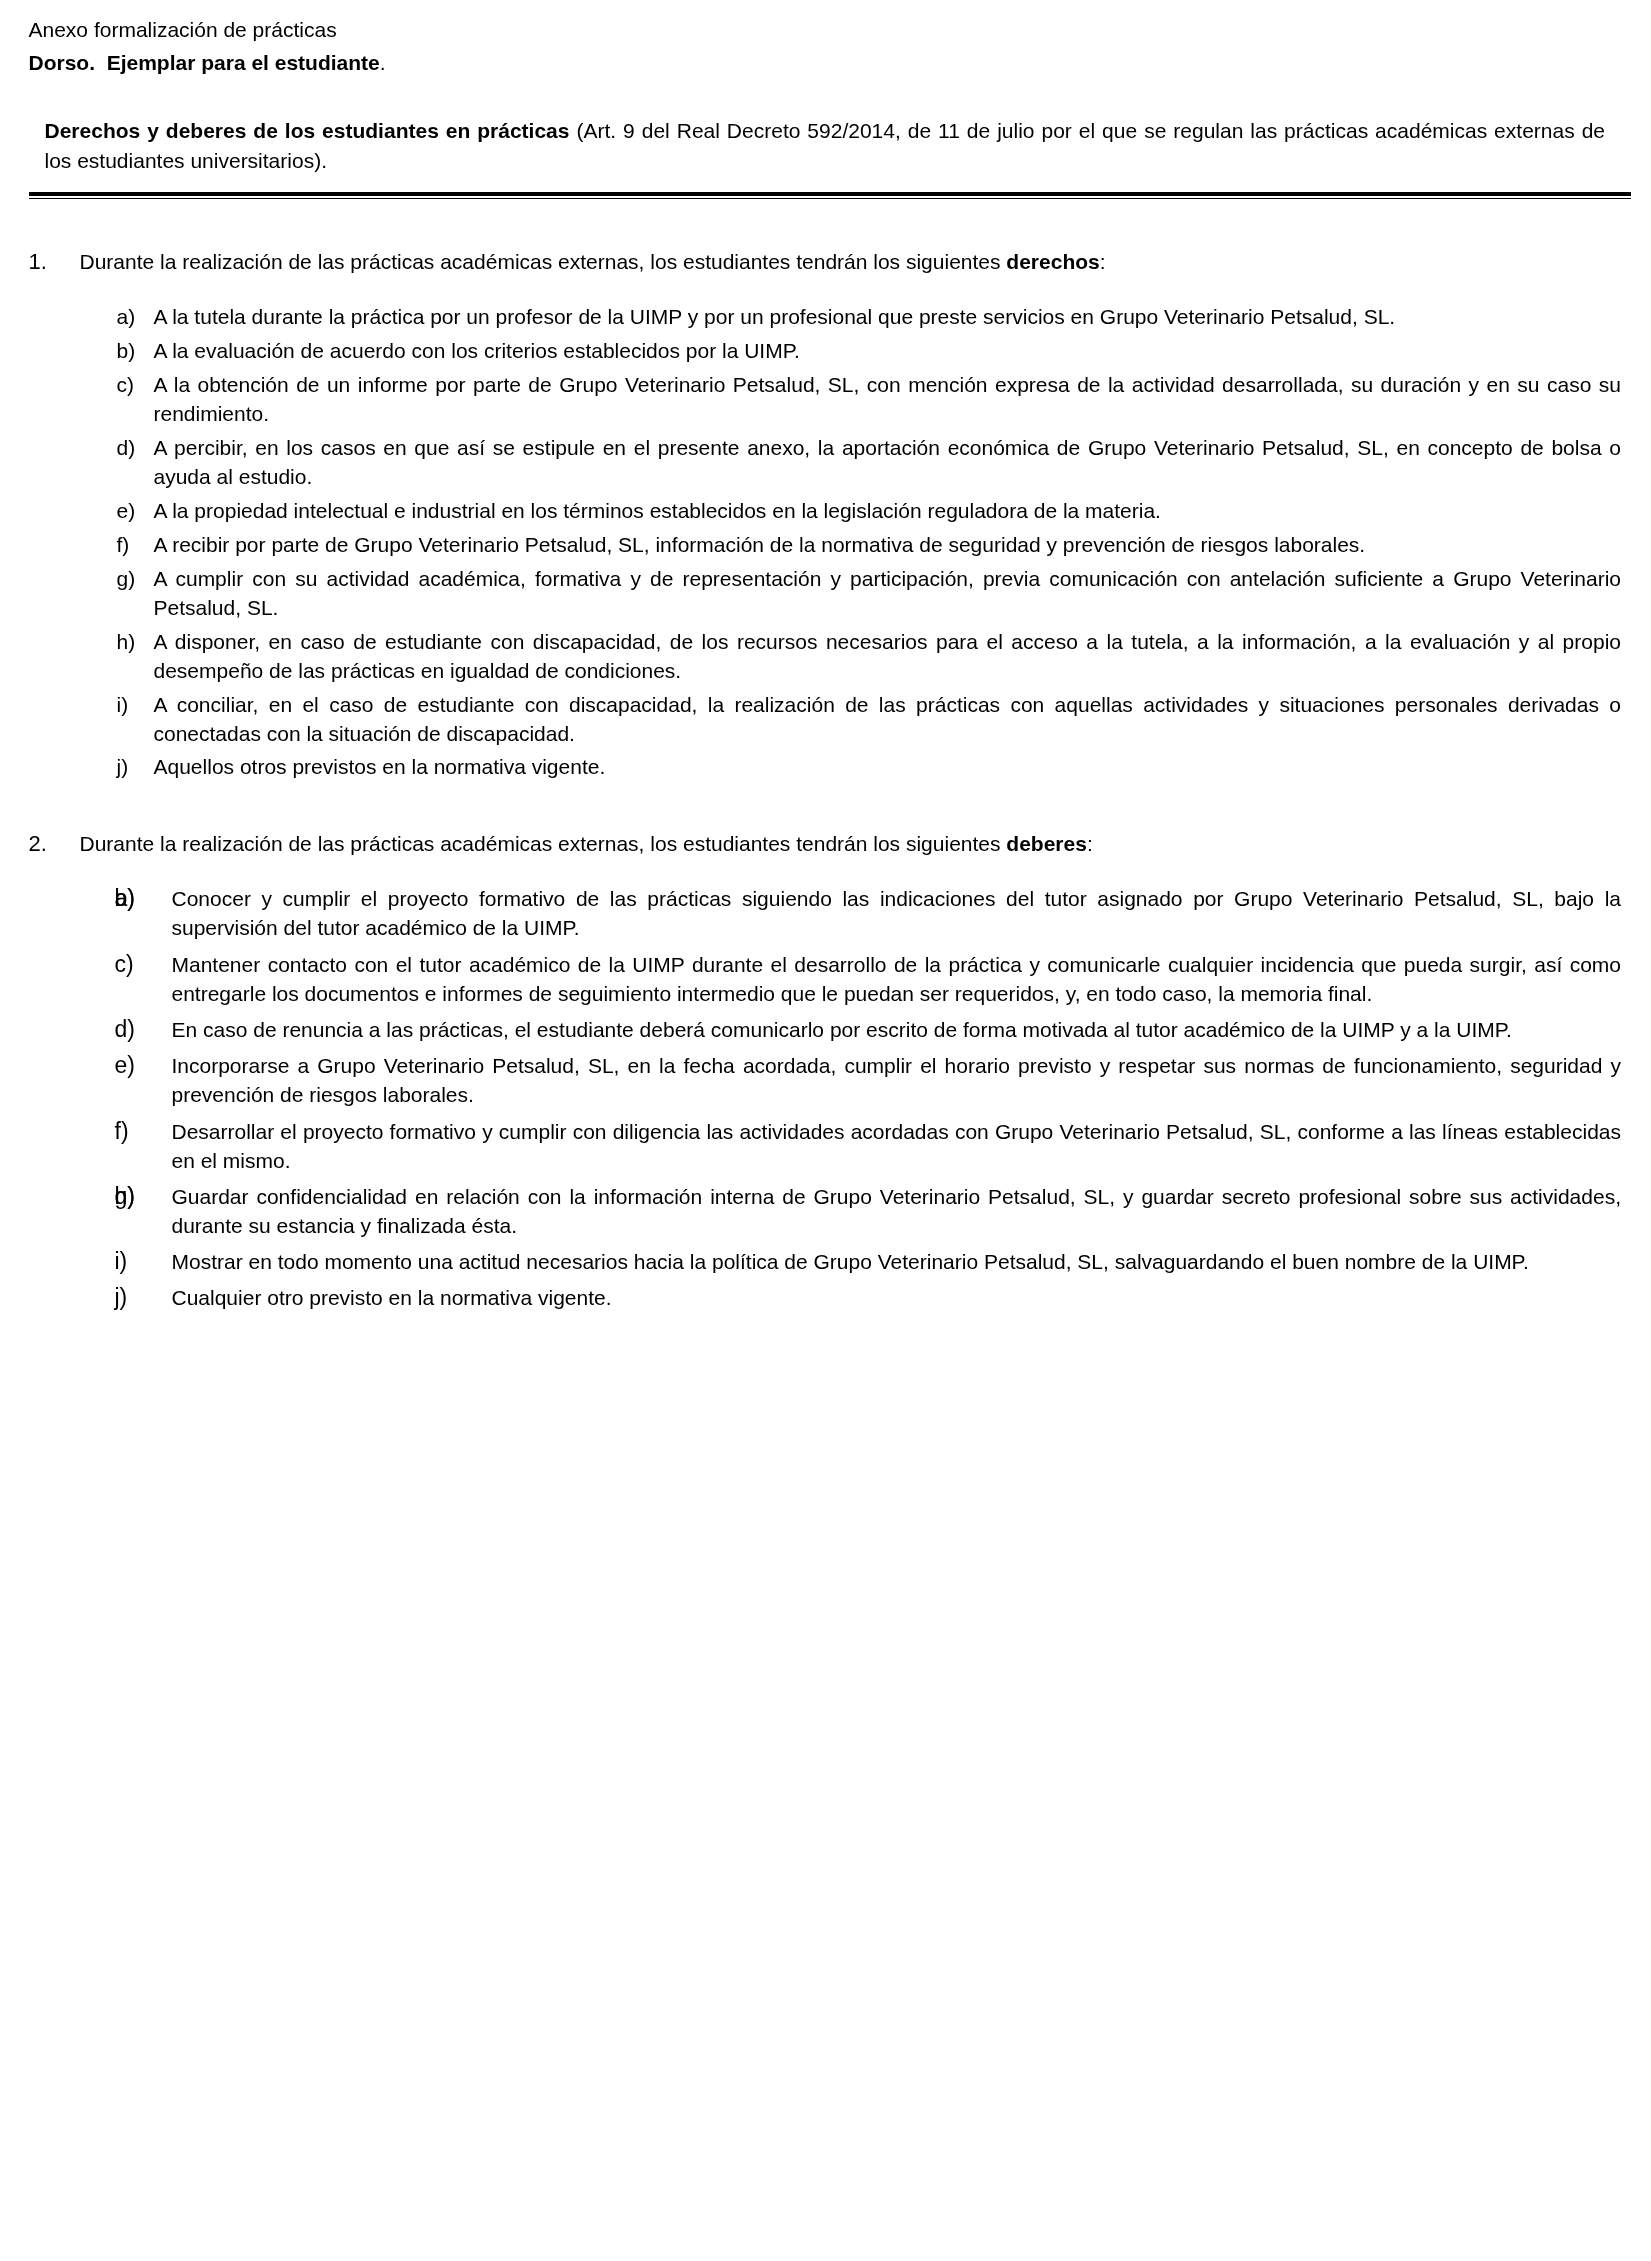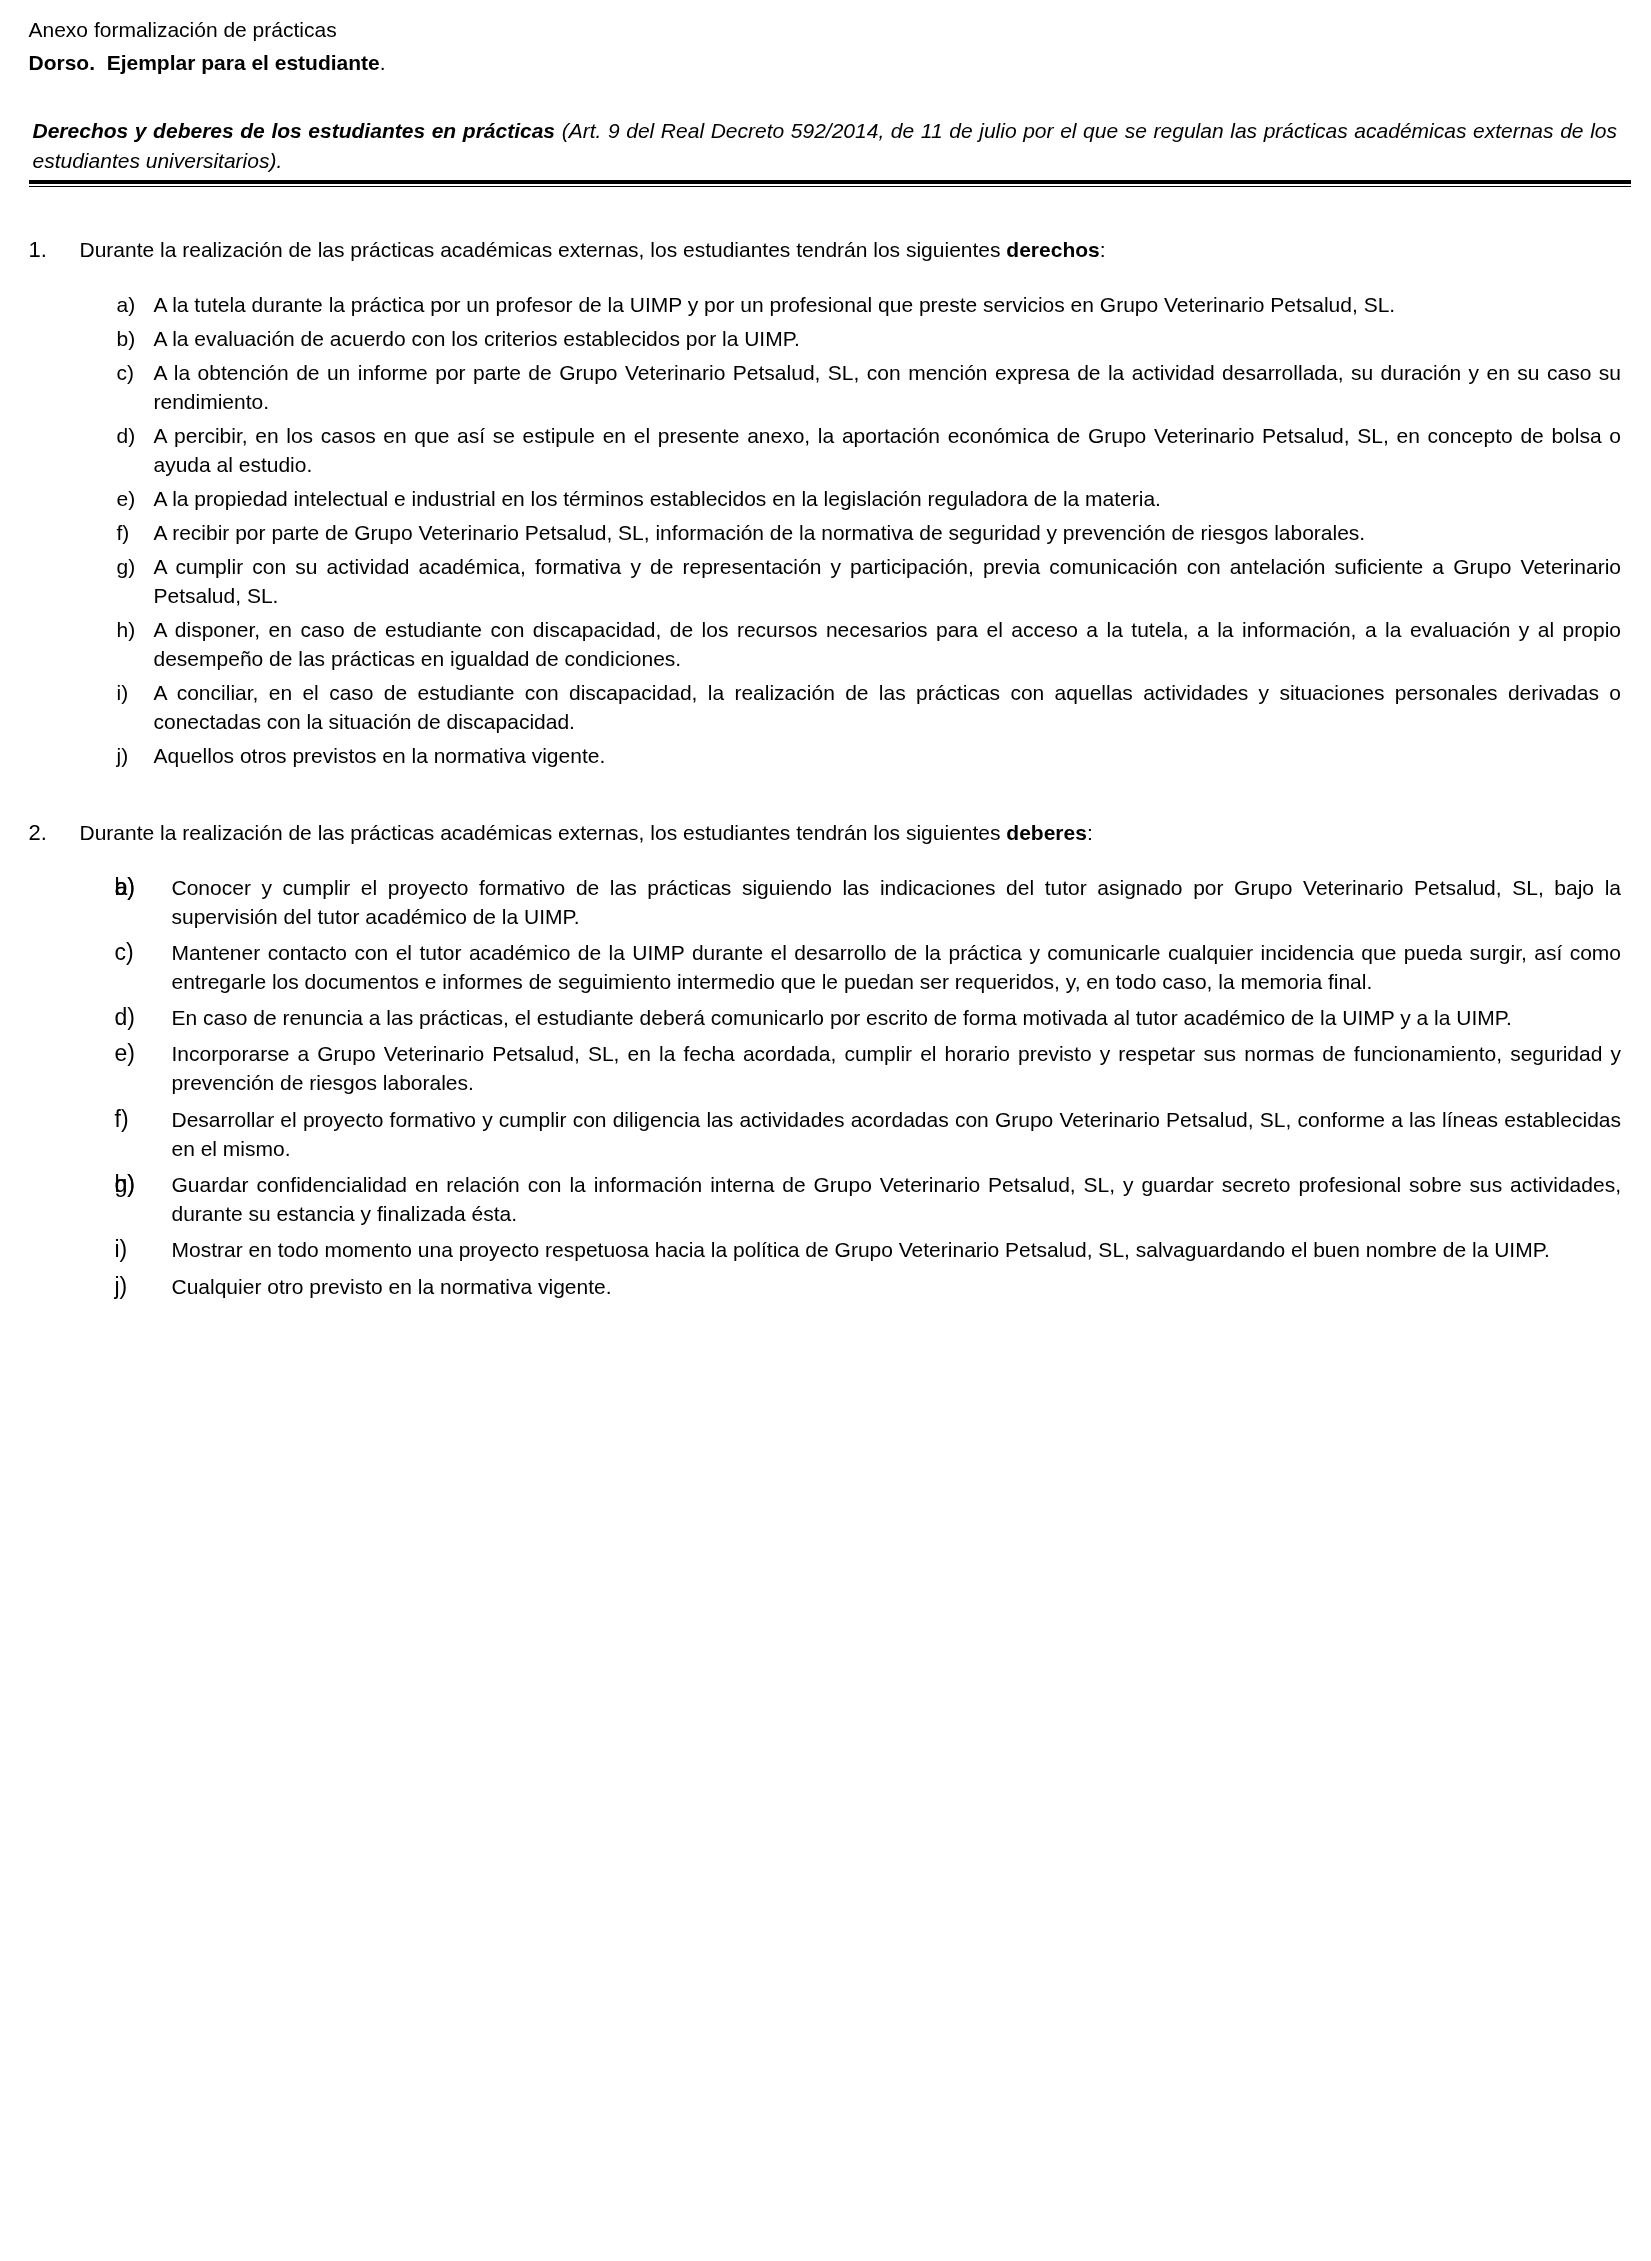--- a/index.html
+++ b/index.html
@@ -25,24 +25,23 @@
   .b { font-weight: bold; }
   .pre { white-space: pre-wrap; }
 
   .doc-header { margin-bottom: 37px; }
   .doc-header p {
     margin: 0;
     line-height: 33px;
   }
 
   .doc-title {
-    margin: 4px;
+    margin: 16px;
     text-align: justify;
     line-height: 30px;
-    font-style: italic;
   }
 
   .divider {
     margin: 4.1px -9.8px 0 0;
     height: 2.4px;
     border-top: 4.9px solid #000;
     border-bottom: 1.6px solid #000;
   }
 
   .num-section { margin-top: 36px; }
@@ -199,21 +198,21 @@
           <span class="marker">g)</span>
         </li>
 
         <li class="letter-item">
           <span class="marker">h)</span>
           <span>Guardar confidencialidad en relación con la información interna de Grupo Veterinario Petsalud, SL, y guardar secreto profesional sobre sus actividades, durante su estancia y finalizada ésta.</span>
         </li>
 
         <li class="letter-item">
           <span class="marker">i)</span>
-          <span>Mostrar en todo momento una proyecto respetuosa hacia la política de Grupo Veterinario Petsalud, SL, salvaguardando el buen nombre de la UIMP.</span>
+          <span>Mostrar en todo momento una actitud necesarios hacia la política de Grupo Veterinario Petsalud, SL, salvaguardando el buen nombre de la UIMP.</span>
         </li>
 
         <li class="letter-item">
           <span class="marker">j)</span>
           <span>Cualquier otro previsto en la normativa vigente.</span>
         </li>
       </ul>
   </section>
 
 </div>

